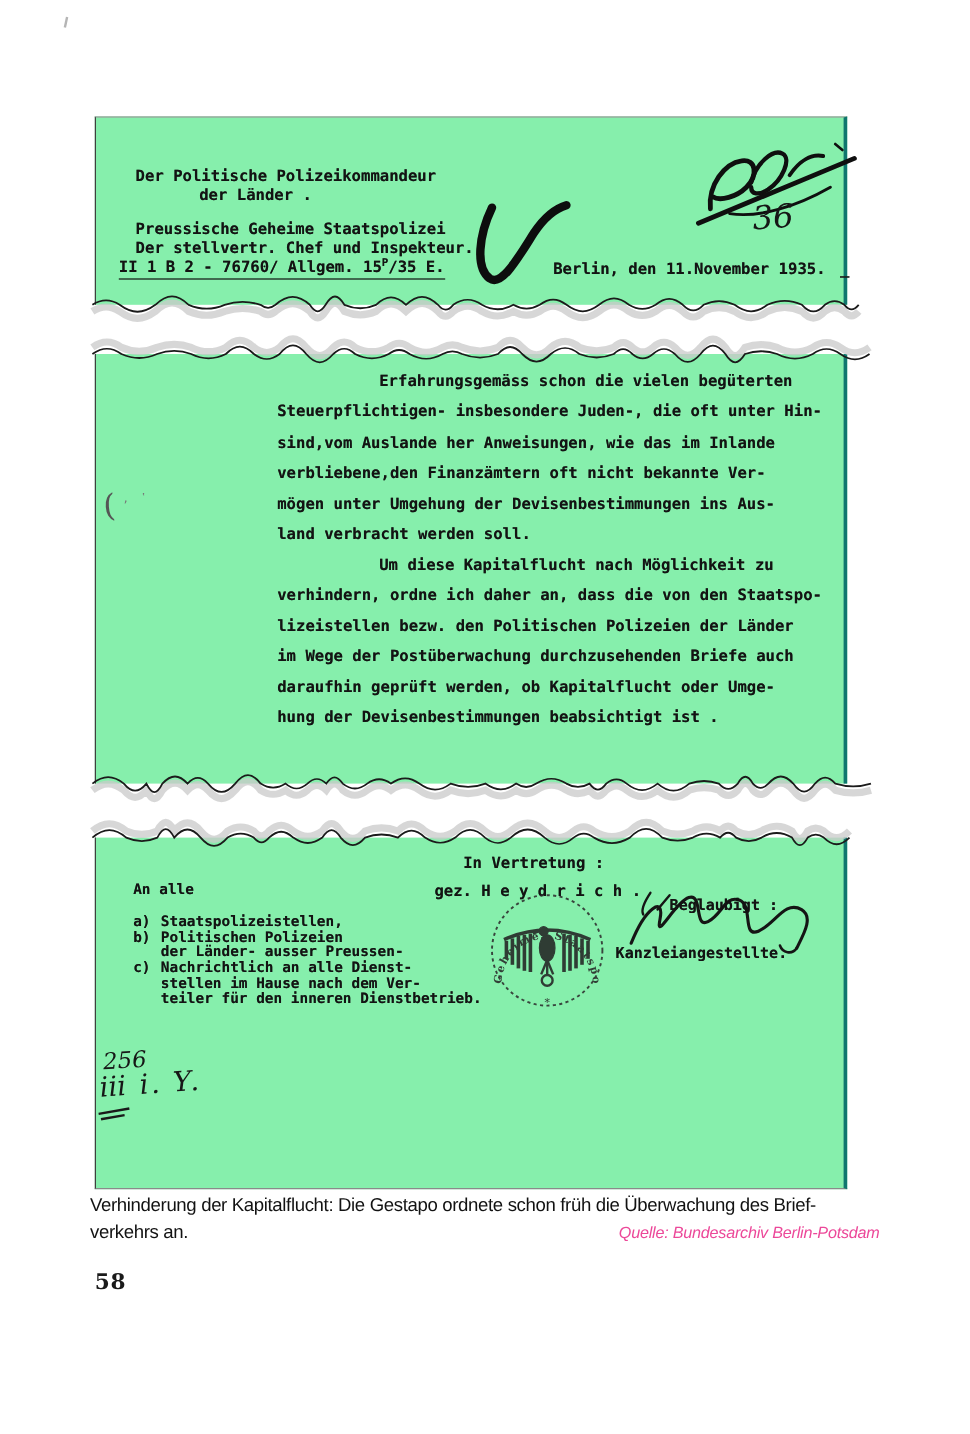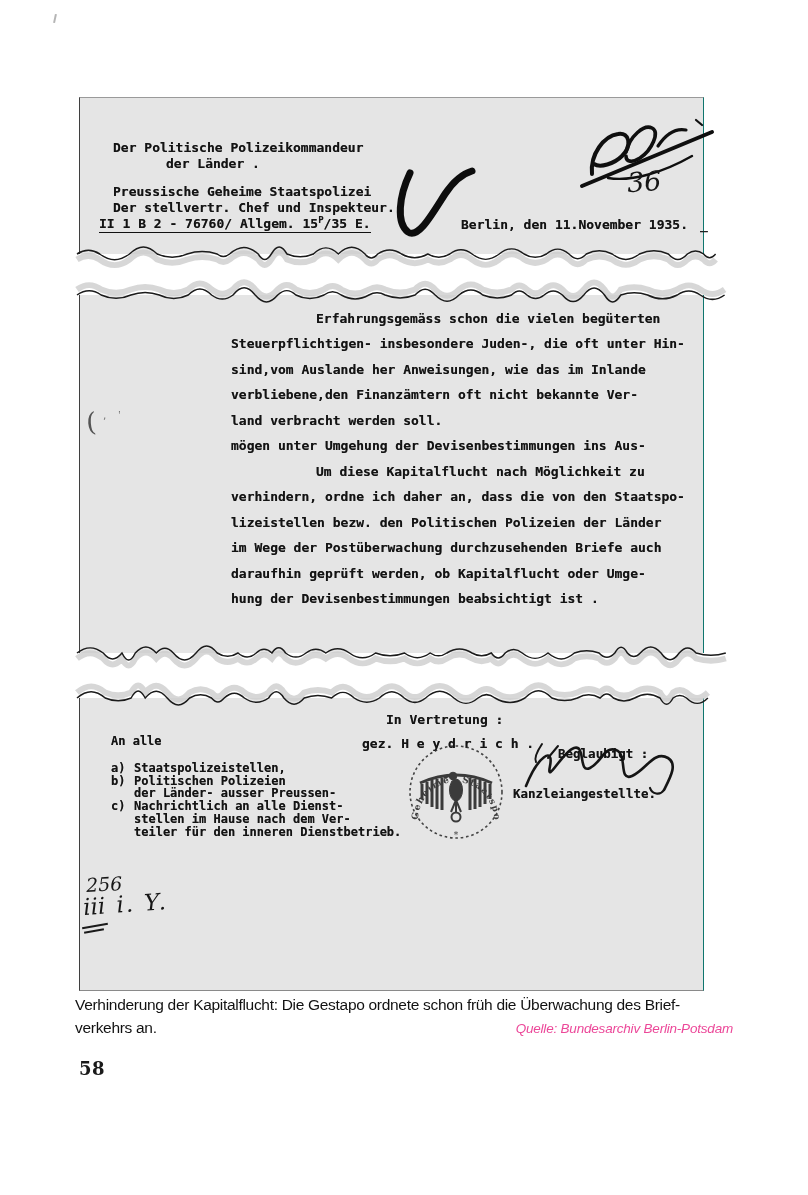--- a/index.html
+++ b/index.html
@@ -1,18 +1,18 @@
 <!DOCTYPE html>
 <html><head>
 <meta charset="utf-8">
 <style>
   html,body{margin:0;padding:0;background:#ffffff;}
   .page{position:relative;width:808px;height:1195px;background:#ffffff;overflow:hidden;
         font-family:"DejaVu Sans Mono",monospace;color:#101010;}
-  .frag{position:absolute;background:#e5e5e5;border-left:1px solid #3f3f3f;border-right:1px solid #0f766e;}
+  .frag{position:absolute;background:#86efac;border-left:1px solid #3f3f3f;border-right:3px solid #0f766e;}
   .edge{position:absolute;left:-3px;width:629px;height:22px;overflow:visible;}
   .tw{font-family:"DejaVu Sans Mono",monospace;font-weight:700;color:#131313;
       text-shadow:0 0 .5px rgba(10,10,10,.55);white-space:nowrap;}
   
   .frag1{left:79px;top:97px;width:623px;height:156px;border-top:1px solid #9a9a9a;}
   .lh{position:absolute;left:33px;top:42px;font-size:13px;line-height:15.5px;}
   .lh .l2{margin-left:53px;}
   .lh .l3{margin-top:13px;}
   .refline{position:absolute;left:19px;top:117px;font-size:13px;}
   .refline .u{border-bottom:1.6px solid #111;padding-bottom:1px;}
@@ -99,22 +99,22 @@
   <div class="frag frag2">
     <svg class="edge" style="top:-11px">
         <path d="M0,11 c8.5,-6.0 15.8,-6.0 24.2,0 c10.4,4.7 19.3,4.7 29.7,0 c10.0,-3.6 18.5,-3.6 28.4,0 c10.1,5.0 18.8,5.0 28.9,0 c8.2,-8.1 15.2,-8.1 23.4,0 c7.5,5.7 13.9,5.7 21.4,0 c7.8,-9.6 14.5,-9.6 22.2,0 c7.9,9.2 14.6,9.2 22.5,0 c6.4,-6.0 11.8,-6.0 18.2,0 c9.8,5.0 18.2,5.0 28.0,0 c6.1,-4.7 11.3,-4.7 17.4,0 c9.7,5.5 17.9,5.5 27.6,0 c5.7,-3.1 10.5,-3.1 16.2,0 c10.5,4.2 19.4,4.2 29.9,0 c7.1,-7.8 13.2,-7.8 20.2,0 c8.3,8.4 15.5,8.4 23.8,0 c8.3,-6.8 15.5,-6.8 23.8,0 c10.1,4.1 18.7,4.1 28.7,0 c5.4,-5.4 10.1,-5.4 15.5,0 c6.0,5.0 11.1,5.0 17.1,0 c6.4,-5.7 11.9,-5.7 18.3,0 c7.5,8.8 13.9,8.8 21.4,0 c7.2,-9.3 13.4,-9.3 20.7,0 c5.7,9.2 10.6,9.2 16.3,0 c9.4,-3.2 17.4,-3.2 26.8,0 c10.4,5.3 19.3,5.3 29.7,0 c8.0,-5.6 14.9,-5.6 23.0,0 c8.5,6.1 15.8,6.1 24.3,0" transform="translate(0,-5.5)" fill="none" stroke="#c9c9c9" stroke-width="6" opacity="0.75"></path>
         <path d="M0,11 c8.5,-6.0 15.8,-6.0 24.2,0 c10.4,4.7 19.3,4.7 29.7,0 c10.0,-3.6 18.5,-3.6 28.4,0 c10.1,5.0 18.8,5.0 28.9,0 c8.2,-8.1 15.2,-8.1 23.4,0 c7.5,5.7 13.9,5.7 21.4,0 c7.8,-9.6 14.5,-9.6 22.2,0 c7.9,9.2 14.6,9.2 22.5,0 c6.4,-6.0 11.8,-6.0 18.2,0 c9.8,5.0 18.2,5.0 28.0,0 c6.1,-4.7 11.3,-4.7 17.4,0 c9.7,5.5 17.9,5.5 27.6,0 c5.7,-3.1 10.5,-3.1 16.2,0 c10.5,4.2 19.4,4.2 29.9,0 c7.1,-7.8 13.2,-7.8 20.2,0 c8.3,8.4 15.5,8.4 23.8,0 c8.3,-6.8 15.5,-6.8 23.8,0 c10.1,4.1 18.7,4.1 28.7,0 c5.4,-5.4 10.1,-5.4 15.5,0 c6.0,5.0 11.1,5.0 17.1,0 c6.4,-5.7 11.9,-5.7 18.3,0 c7.5,8.8 13.9,8.8 21.4,0 c7.2,-9.3 13.4,-9.3 20.7,0 c5.7,9.2 10.6,9.2 16.3,0 c9.4,-3.2 17.4,-3.2 26.8,0 c10.4,5.3 19.3,5.3 29.7,0 c8.0,-5.6 14.9,-5.6 23.0,0 c8.5,6.1 15.8,6.1 24.3,0" fill="none" stroke="#1b1b1b" stroke-width="1.5"></path>
       </svg>
     <div class="bodytxt tw">
         <div class="bline indent">Erfahrungsgemäss schon die vielen begüterten</div>
         <div class="bline">Steuerpflichtigen- insbesondere Juden-, die oft unter Hin-</div>
         <div class="bline">sind,vom Auslande her Anweisungen, wie das im Inlande</div>
         <div class="bline">verbliebene,den Finanzämtern oft nicht bekannte Ver-</div>
+        <div class="bline">mögen unter Umgehung der Devisenbestimmungen ins Aus-</div>
         <div class="bline">land verbracht werden soll.</div>
-        <div class="bline">mögen unter Umgehung der Devisenbestimmungen ins Aus-</div>
         <div class="bline indent">Um diese Kapitalflucht nach Möglichkeit zu</div>
         <div class="bline">verhindern, ordne ich daher an, dass die von den Staatspo-</div>
         <div class="bline">lizeistellen bezw. den Politischen Polizeien der Länder</div>
         <div class="bline">im Wege der Postüberwachung durchzusehenden Briefe auch</div>
         <div class="bline">daraufhin geprüft werden, ob Kapitalflucht oder Umge-</div>
         <div class="bline">hung der Devisenbestimmungen beabsichtigt ist .</div>
       </div>
     <div class="paren-mark">(</div>
     <div class="paren-dots">‚ ʽ</div>
     <svg class="edge" style="bottom:-11px">

